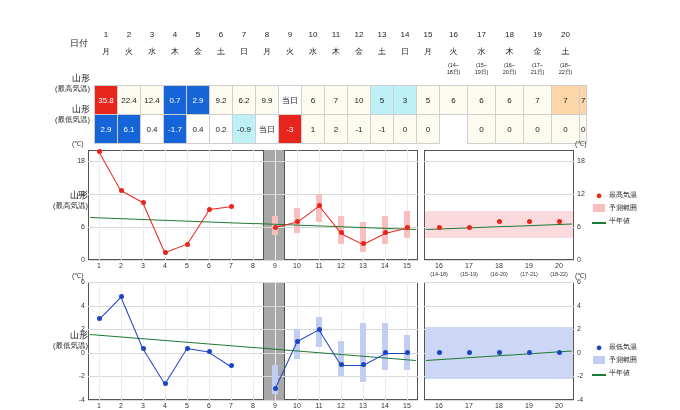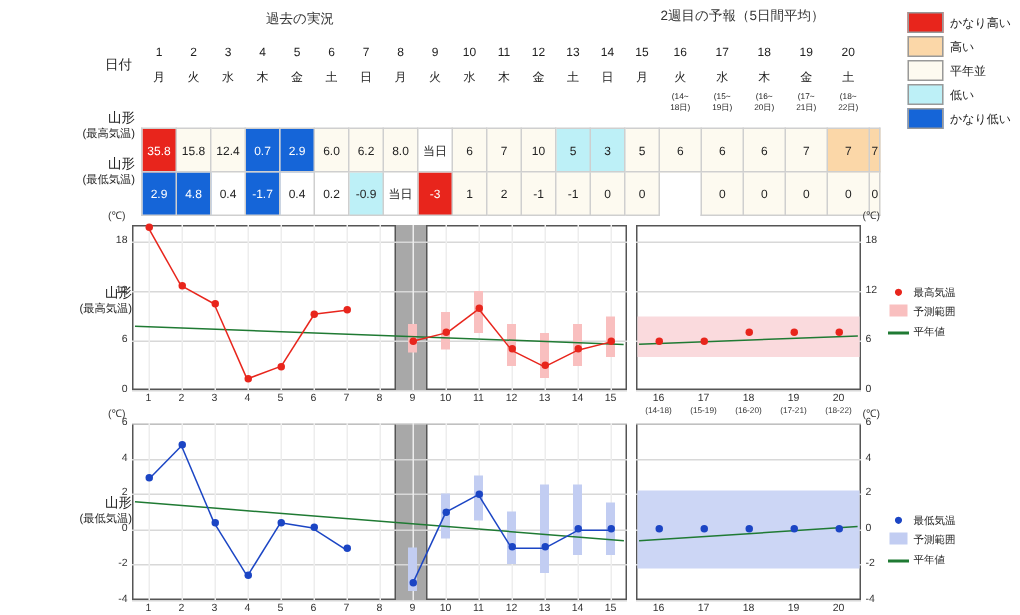--- a/index.html
+++ b/index.html
@@ -50,22 +50,20 @@
   .clegend .r{display:flex;align-items:center;margin-bottom:3px;}
   .clegend .m{width:14px;text-align:center;margin-right:3px;}
   .sqr{display:inline-block;width:12px;height:8px;}
   .lin{display:inline-block;width:14px;border-top:2px solid #1f7a33;height:0;}
 </style>
 </head>
 <body>
 
 <div class="root">
 
-  <div class="sec-hd" style="left:140px;top:6px;width:120px;">過去の実況</div>
-  <div class="sec-hd" style="left:425px;top:4px;width:140px;">2週目の予報（5日間平均）</div>
 
   <div class="rowlab" style="left:28px;top:38px;width:60px;">日付</div>
   <div class="rowlab" style="left:18px;top:73px;width:72px;">
     <div>山形</div>
     <div style="font-size:7.5px;">(最高気温)</div>
   </div>
   <div class="rowlab" style="left:18px;top:104px;width:72px;">
     <div>山形</div>
     <div style="font-size:7.5px;">(最低気温)</div>
   </div>
@@ -137,44 +135,44 @@
             <td style="border:none;font-size:5.5px;line-height:1.1">(15~<br>19日)</td>
             <td style="border:none;font-size:5.5px;line-height:1.1">(16~<br>20日)</td>
             <td style="border:none;font-size:5.5px;line-height:1.1">(17~<br>21日)</td>
             <td style="border:none;font-size:5.5px;line-height:1.1">(18~<br>22日)</td>
           </tr>
           <tr>
             <td colspan="20" style="border:none;height:6px"></td>
           </tr>
           <tr>
             <td class="c-veryhigh" style="height:26px">35.8</td>
-            <td class="c-norm" style="height:26px">15.8</td>
+            <td class="c-norm" style="height:26px">22.4</td>
             <td class="c-norm" style="height:26px">12.4</td>
             <td class="c-verylow" style="height:26px">0.7</td>
             <td class="c-verylow" style="height:26px">2.9</td>
-            <td class="c-norm" style="height:26px">6.0</td>
+            <td class="c-norm" style="height:26px">9.2</td>
             <td class="c-norm" style="height:26px">6.2</td>
-            <td class="c-norm" style="height:26px">8.0</td>
+            <td class="c-norm" style="height:26px">9.9</td>
             <td class="c-today" style="height:26px">当日</td>
             <td class="c-norm" style="height:26px">6</td>
             <td class="c-norm" style="height:26px">7</td>
             <td class="c-norm" style="height:26px">10</td>
             <td class="c-low" style="height:26px">5</td>
             <td class="c-low" style="height:26px">3</td>
             <td class="c-norm" style="height:26px">5</td>
             <td class="c-norm" style="height:26px">6</td>
             <td class="c-norm" style="height:26px">6</td>
             <td class="c-norm" style="height:26px">6</td>
             <td class="c-norm" style="height:26px">7</td>
             <td class="c-high" style="height:26px">7</td>
             <td class="c-high" style="height:26px">7</td>
           </tr>
           <tr>
             <td class="c-verylow" style="height:26px">2.9</td>
-            <td class="c-verylow" style="height:26px">4.8</td>
+            <td class="c-verylow" style="height:26px">6.1</td>
             <td class="c-white" style="height:26px">0.4</td>
             <td class="c-verylow" style="height:26px">-1.7</td>
             <td class="c-white" style="height:26px">0.4</td>
             <td class="c-white" style="height:26px">0.2</td>
             <td class="c-low" style="height:26px">-0.9</td>
             <td class="c-today" style="height:26px">当日</td>
             <td class="c-veryhigh" style="height:26px">-3</td>
             <td class="c-norm" style="height:26px">1</td>
             <td class="c-norm" style="height:26px">2</td>
             <td class="c-norm" style="height:26px">-1</td>
@@ -185,42 +183,20 @@
             <td class="c-norm" style="height:26px">0</td>
             <td class="c-norm" style="height:26px">0</td>
             <td class="c-norm" style="height:26px">0</td>
             <td class="c-norm" style="height:26px">0</td>
             <td class="c-norm" style="height:26px">0</td>
           </tr>
         </tbody>
       </table>
     </div>
 
-  <div class="legend" id="legend">
-      <div class="row">
-        <div class="sw" style="background:#e8251c"></div>
-        <div class="lb">かなり高い</div>
-      </div>
-      <div class="row">
-        <div class="sw" style="background:#fbd7a8"></div>
-        <div class="lb">高い</div>
-      </div>
-      <div class="row">
-        <div class="sw" style="background:#fdfaf0"></div>
-        <div class="lb">平年並</div>
-      </div>
-      <div class="row">
-        <div class="sw" style="background:#bdf0f7"></div>
-        <div class="lb">低い</div>
-      </div>
-      <div class="row">
-        <div class="sw" style="background:#1565d8"></div>
-        <div class="lb">かなり低い</div>
-      </div>
-    </div>
 
   <div class="rowlab" style="left:12px;top:190px;width:76px;">
     <div style="font-size:0px;">山形（最高気温）</div>
     <div>山形</div>
     <div style="font-size:7.5px;">(最高気温)</div>
   </div>
   <div class="rowlab" style="left:12px;top:330px;width:76px;">
     <div>山形</div>
     <div style="font-size:7.5px;">(最低気温)</div>
   </div>

